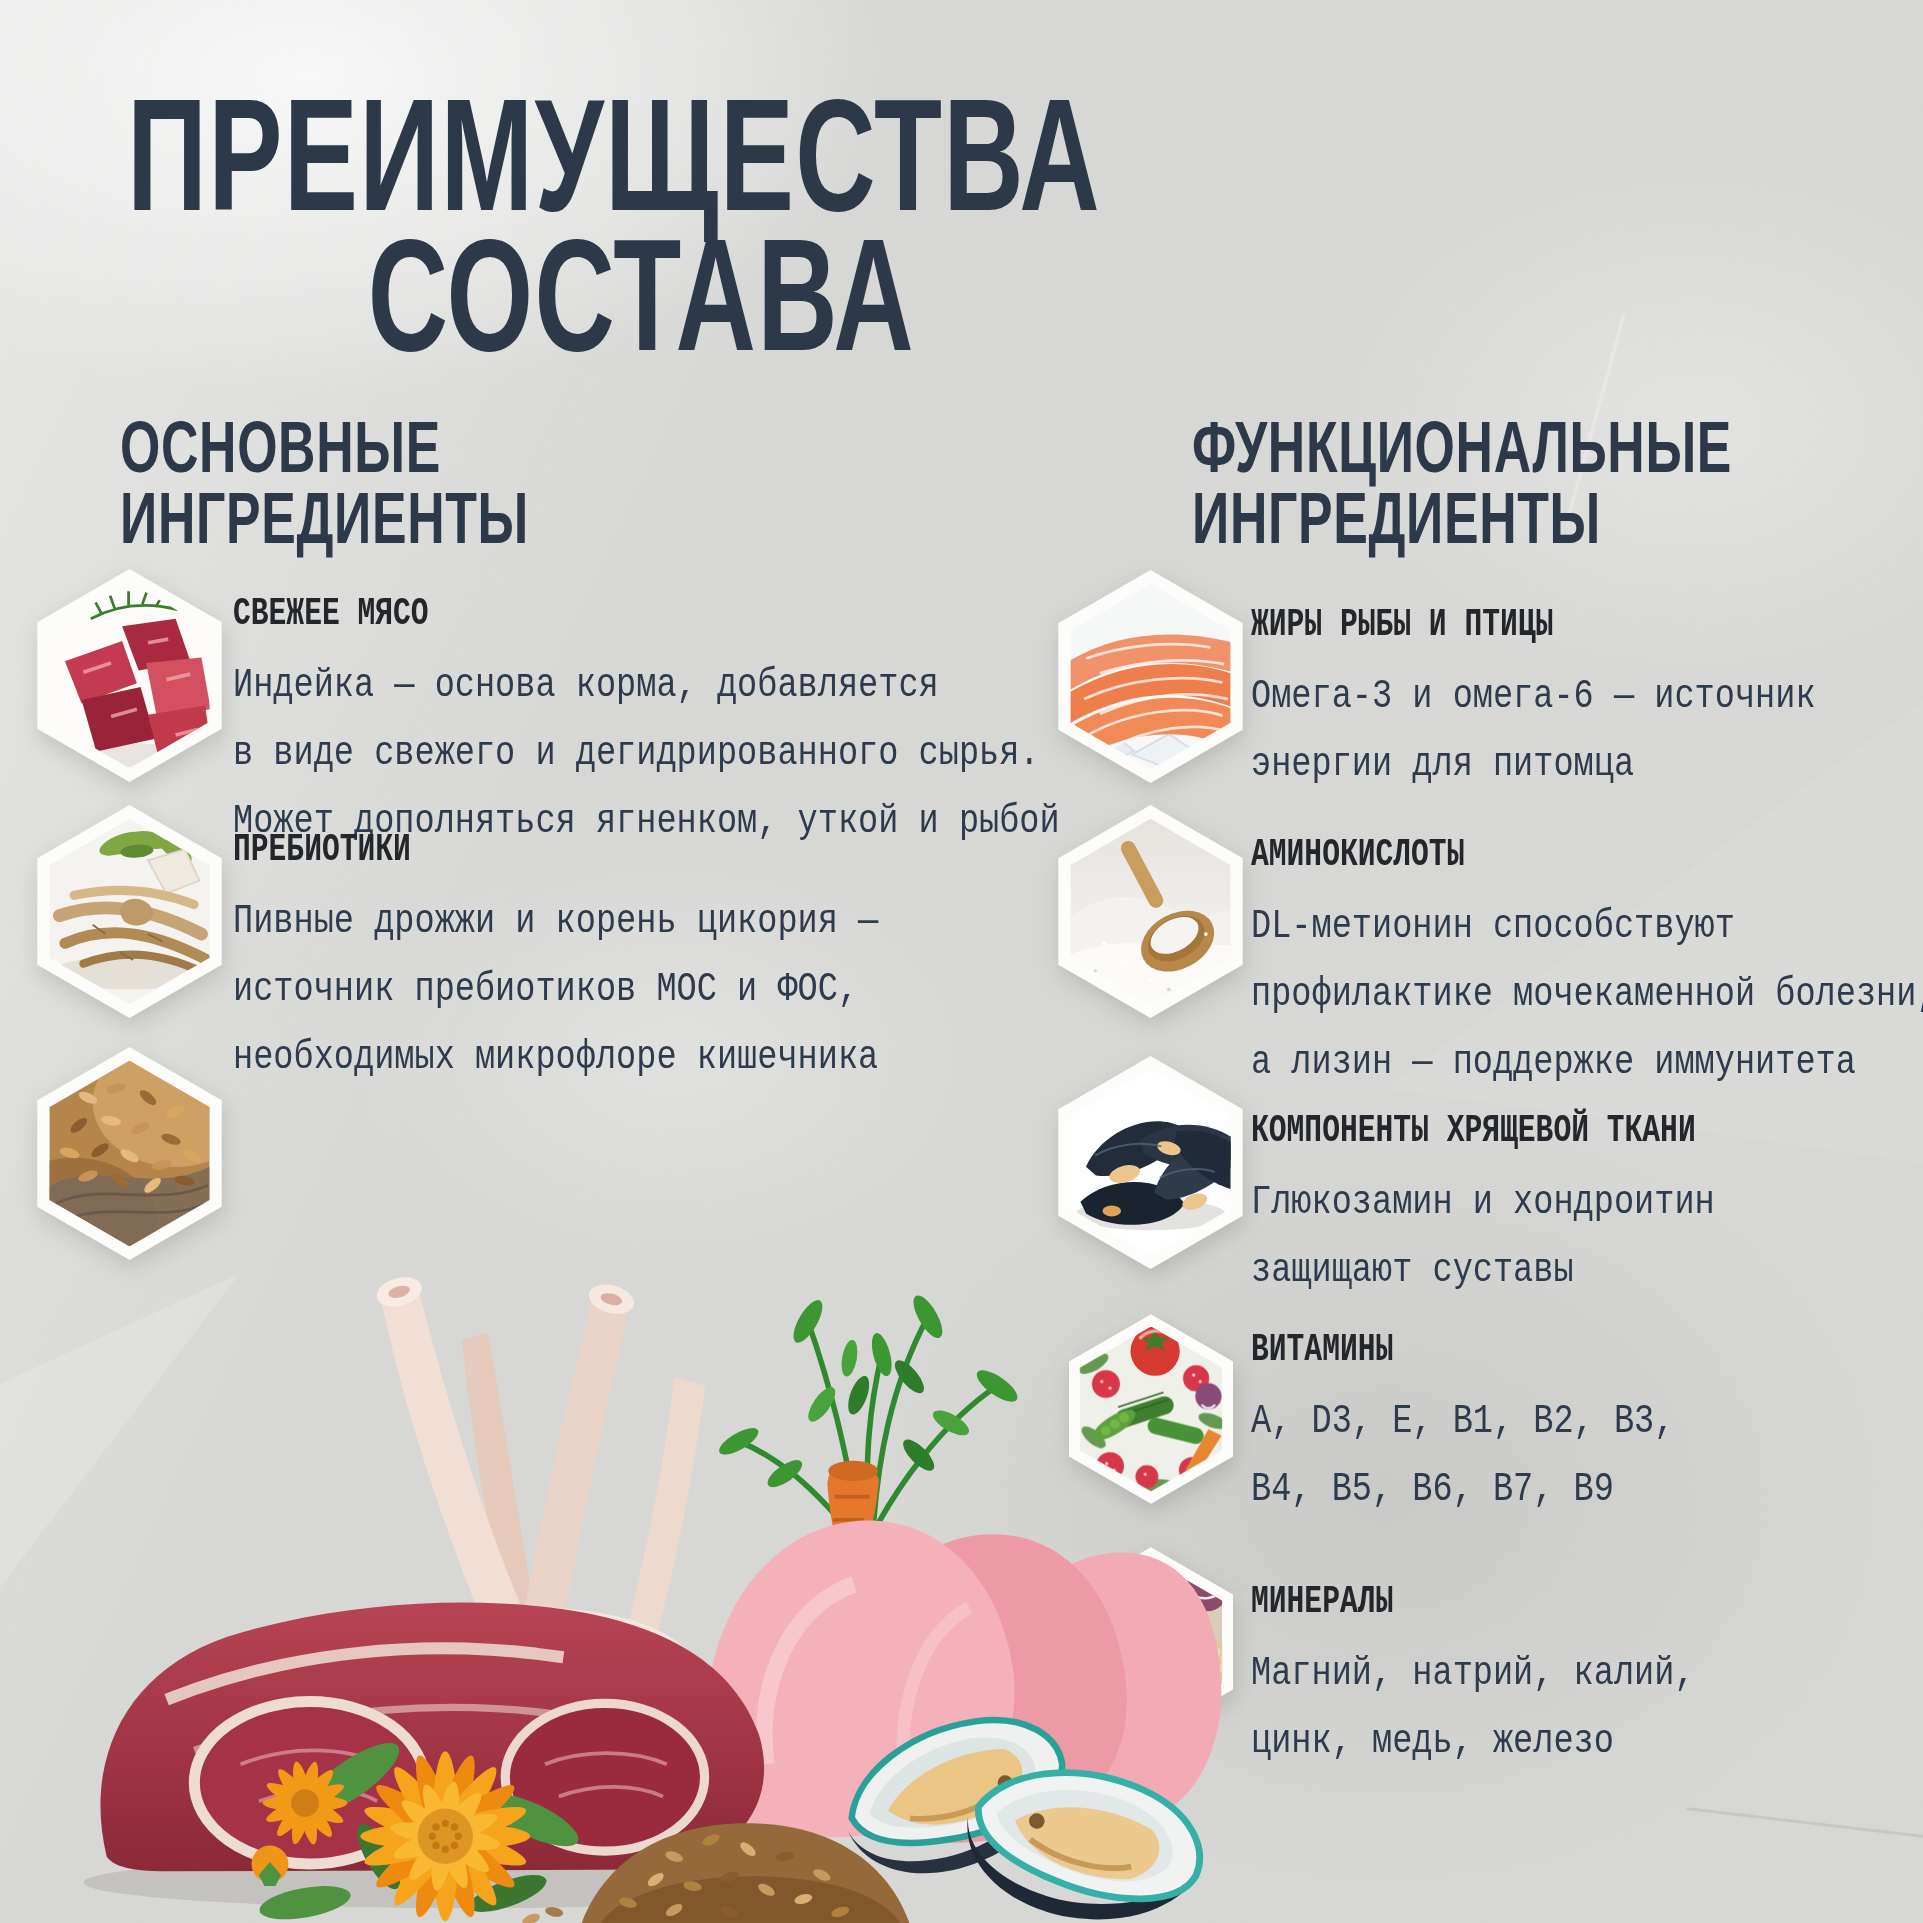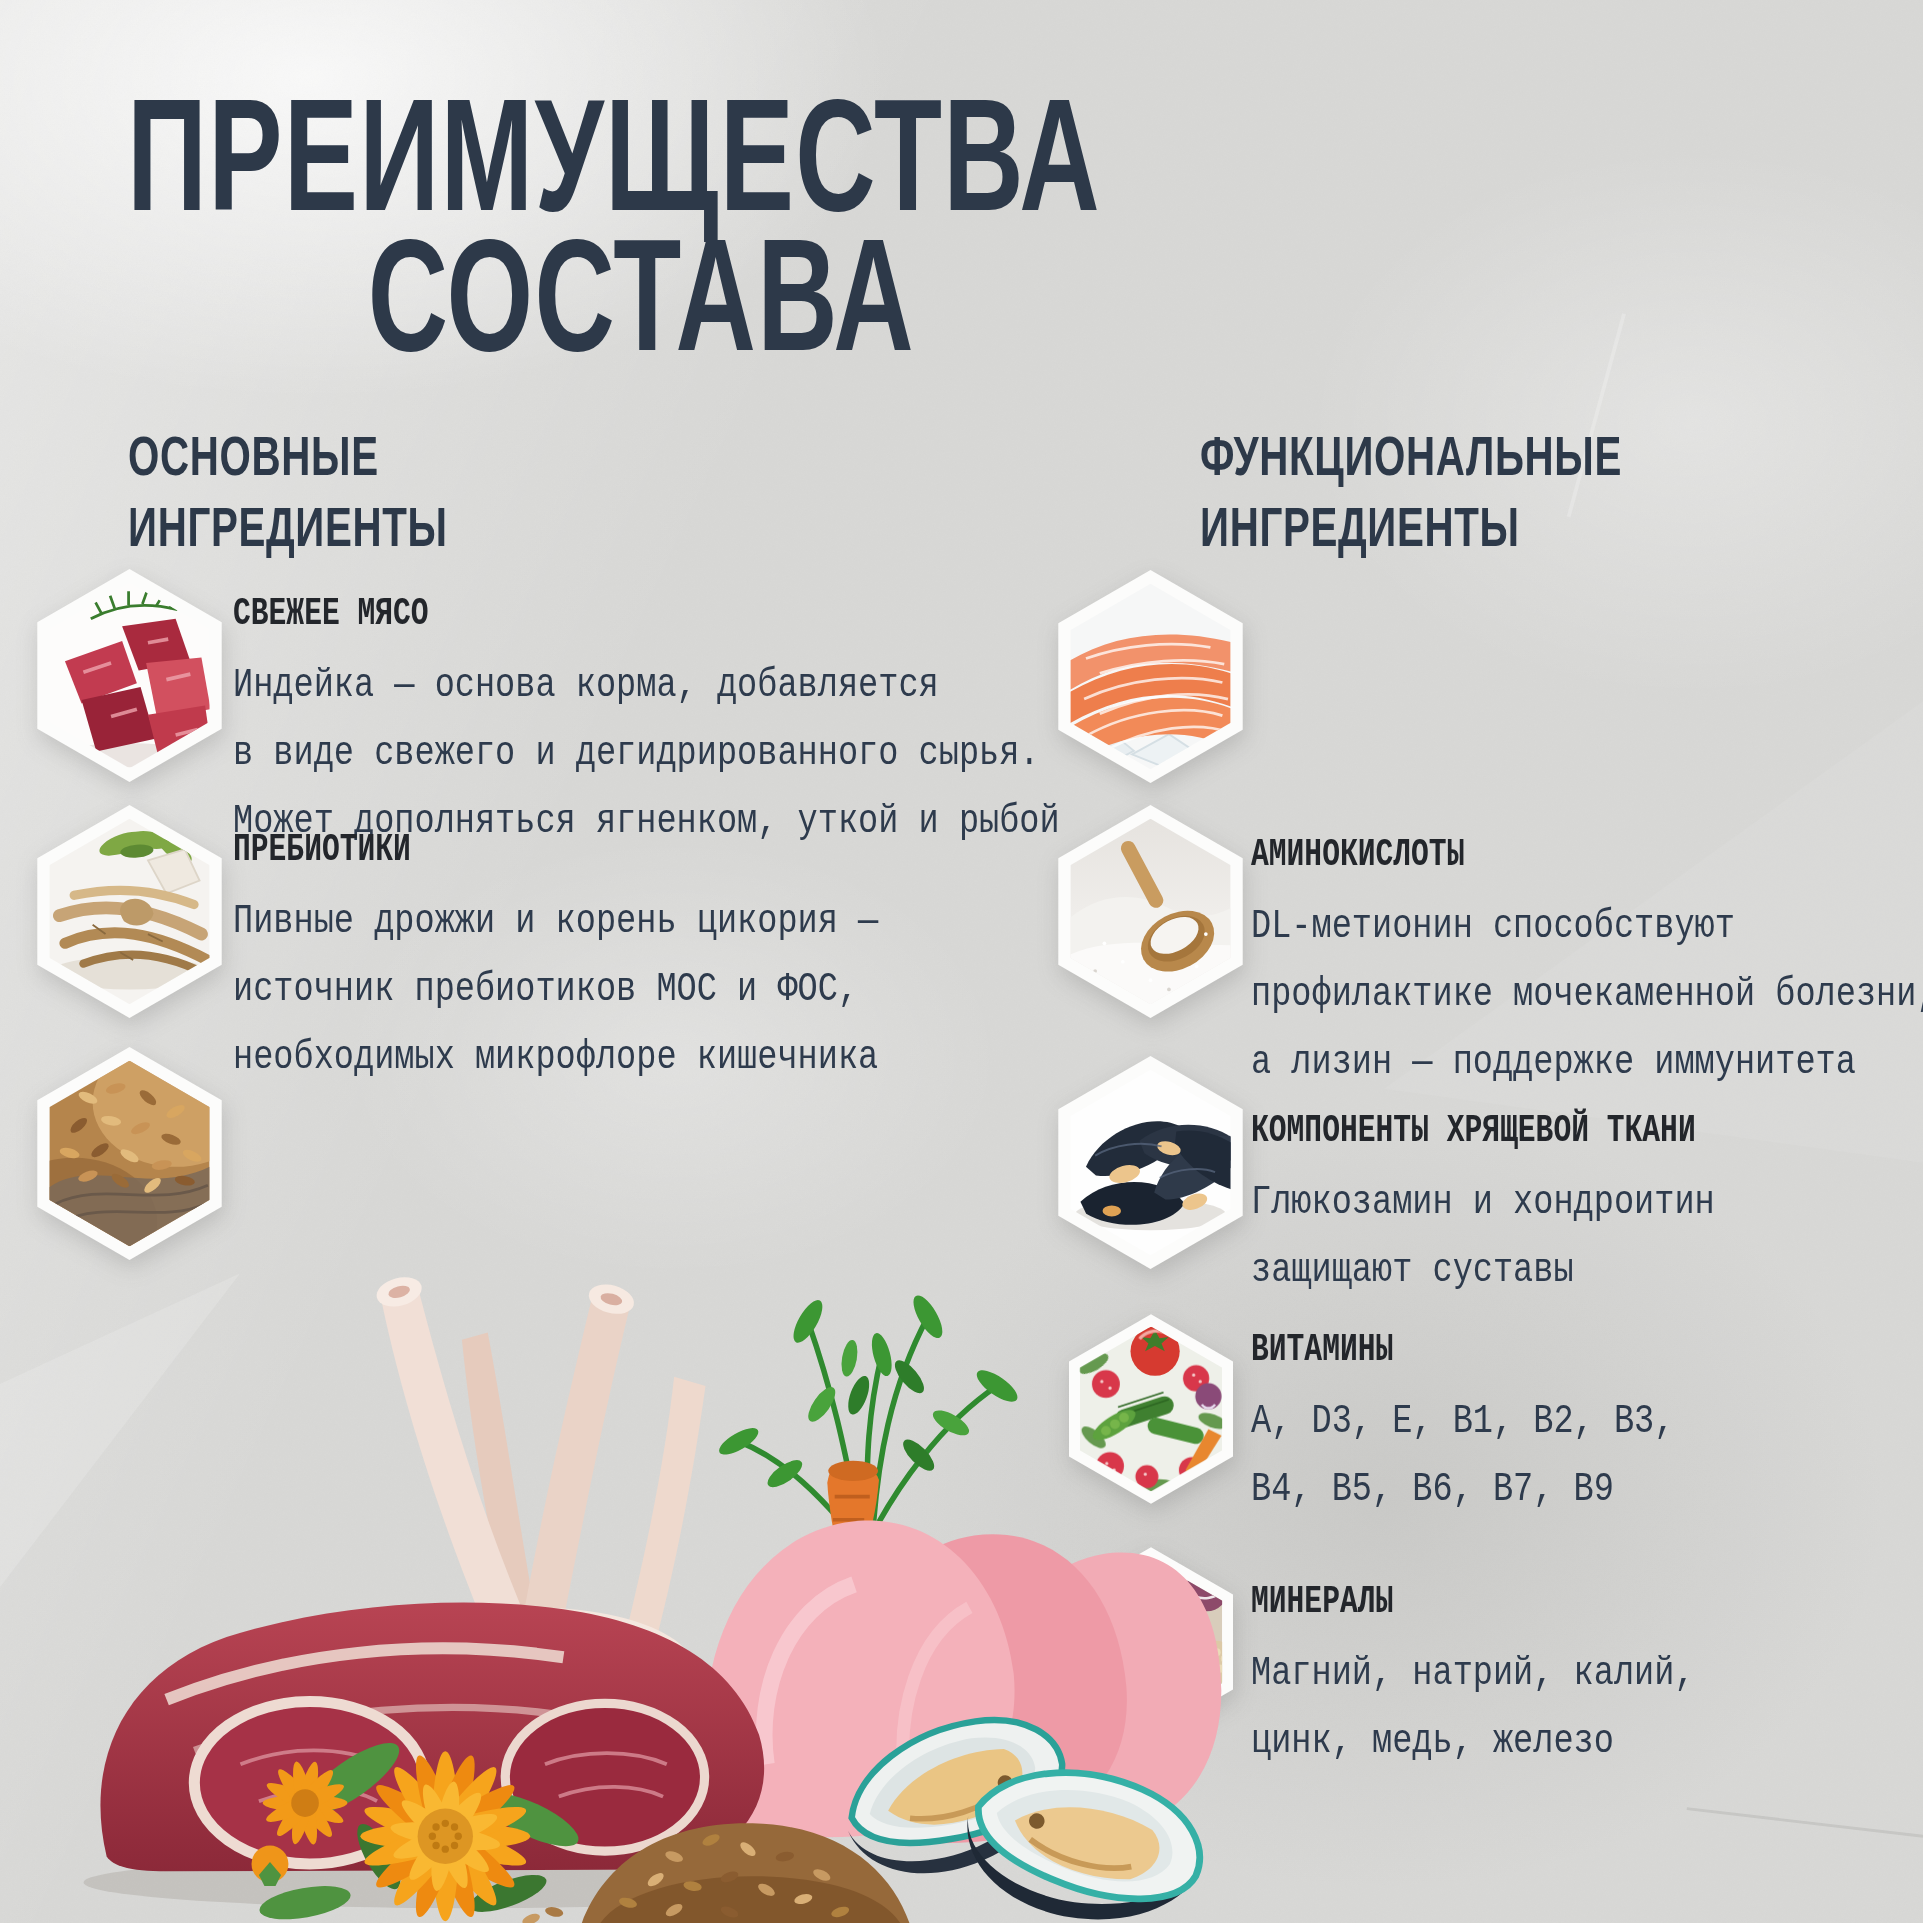--- a/index.html
+++ b/index.html
@@ -11,21 +11,21 @@
       linear-gradient(115deg, rgba(255,255,255,.40) 0%, rgba(255,255,255,0) 34%),
       radial-gradient(ellipse 646px 461px at 88% 22%, rgba(255,255,255,.30), rgba(255,255,255,0) 60%),
       radial-gradient(ellipse 831px 646px at 72% 78%, rgba(168,168,165,.30), rgba(168,168,165,0) 60%),
       radial-gradient(ellipse 554px 369px at 35% 55%, rgba(255,255,255,.25), rgba(255,255,255,0) 60%),
       #d8d8d6;
   }
   .texture{position:absolute;inset:0;opacity:.55;pointer-events:none;}
   .main-title{position:absolute;left:127px;top:85px;margin:0;font-weight:700;font-size:159px;line-height:140px;color:#2d3949;text-align:center;}
   .main-title span{display:block;transform:scaleX(.70);transform-origin:left top;letter-spacing:1.8px;white-space:nowrap;}
   .main-title .indent{margin-left:42px;}
-  .col-header{position:absolute;top:412px;margin:8px;font-weight:700;font-size:56px;line-height:71px;color:#2d3949;}
+  .col-header{position:absolute;top:412px;margin:0;font-weight:700;font-size:72px;line-height:71px;color:#2d3949;}
   .col-header span{display:block;transform:scaleX(.72);transform-origin:left top;letter-spacing:0.9px;white-space:nowrap;}
   .col-header.left{left:120px;}
   .col-header.right{left:1192px;}
   .hex{position:absolute;filter:drop-shadow(2.8px 8.3px 11px rgba(70,70,68,.20));}
   .item-text{position:absolute;font-family:Liberation Mono, monospace;}
   .item-title{margin:0;font-weight:700;font-size:39px;line-height:46px;color:#23262b;transform:scaleX(.76);transform-origin:left top;white-space:nowrap;letter-spacing:0;}
   .item-desc{margin:14.8px 0 0 0;font-weight:400;font-size:40px;line-height:68px;color:#2e3b4d;transform:scaleX(.84);transform-origin:left top;white-space:pre;letter-spacing:0;}
   .montage{position:absolute;left:28px;top:1266px;}
 </style>
 </head>
@@ -356,20 +356,25 @@
   </div>
 
   <div class="item-text" style="left:233px;top:827px;width:738px">
     <h3 class="item-title">ПРЕБИОТИКИ</h3>
     <p class="item-desc">Пивные дрожжи и корень цикория —
 источник пребиотиков МОС и ФОС,
 необходимых микрофлоре кишечника</p>
   </div>
 
 
+  <div class="item-text" style="left:1251px;top:602px;width:646px">
+    <h3 class="item-title">ЖИРЫ РЫБЫ И ПТИЦЫ</h3>
+    <p class="item-desc">Омега-3 и омега-6 — источник
+энергии для питомца</p>
+  </div>
 
   <div class="item-text" style="left:1251px;top:832px;width:646px">
     <h3 class="item-title">АМИНОКИСЛОТЫ</h3>
     <p class="item-desc">DL-метионин способствуют
 профилактике мочекаменной болезни,
 а лизин — поддержке иммунитета</p>
   </div>
 
   <div class="item-text" style="left:1251px;top:1108px;width:646px">
     <h3 class="item-title">КОМПОНЕНТЫ ХРЯЩЕВОЙ ТКАНИ</h3>

